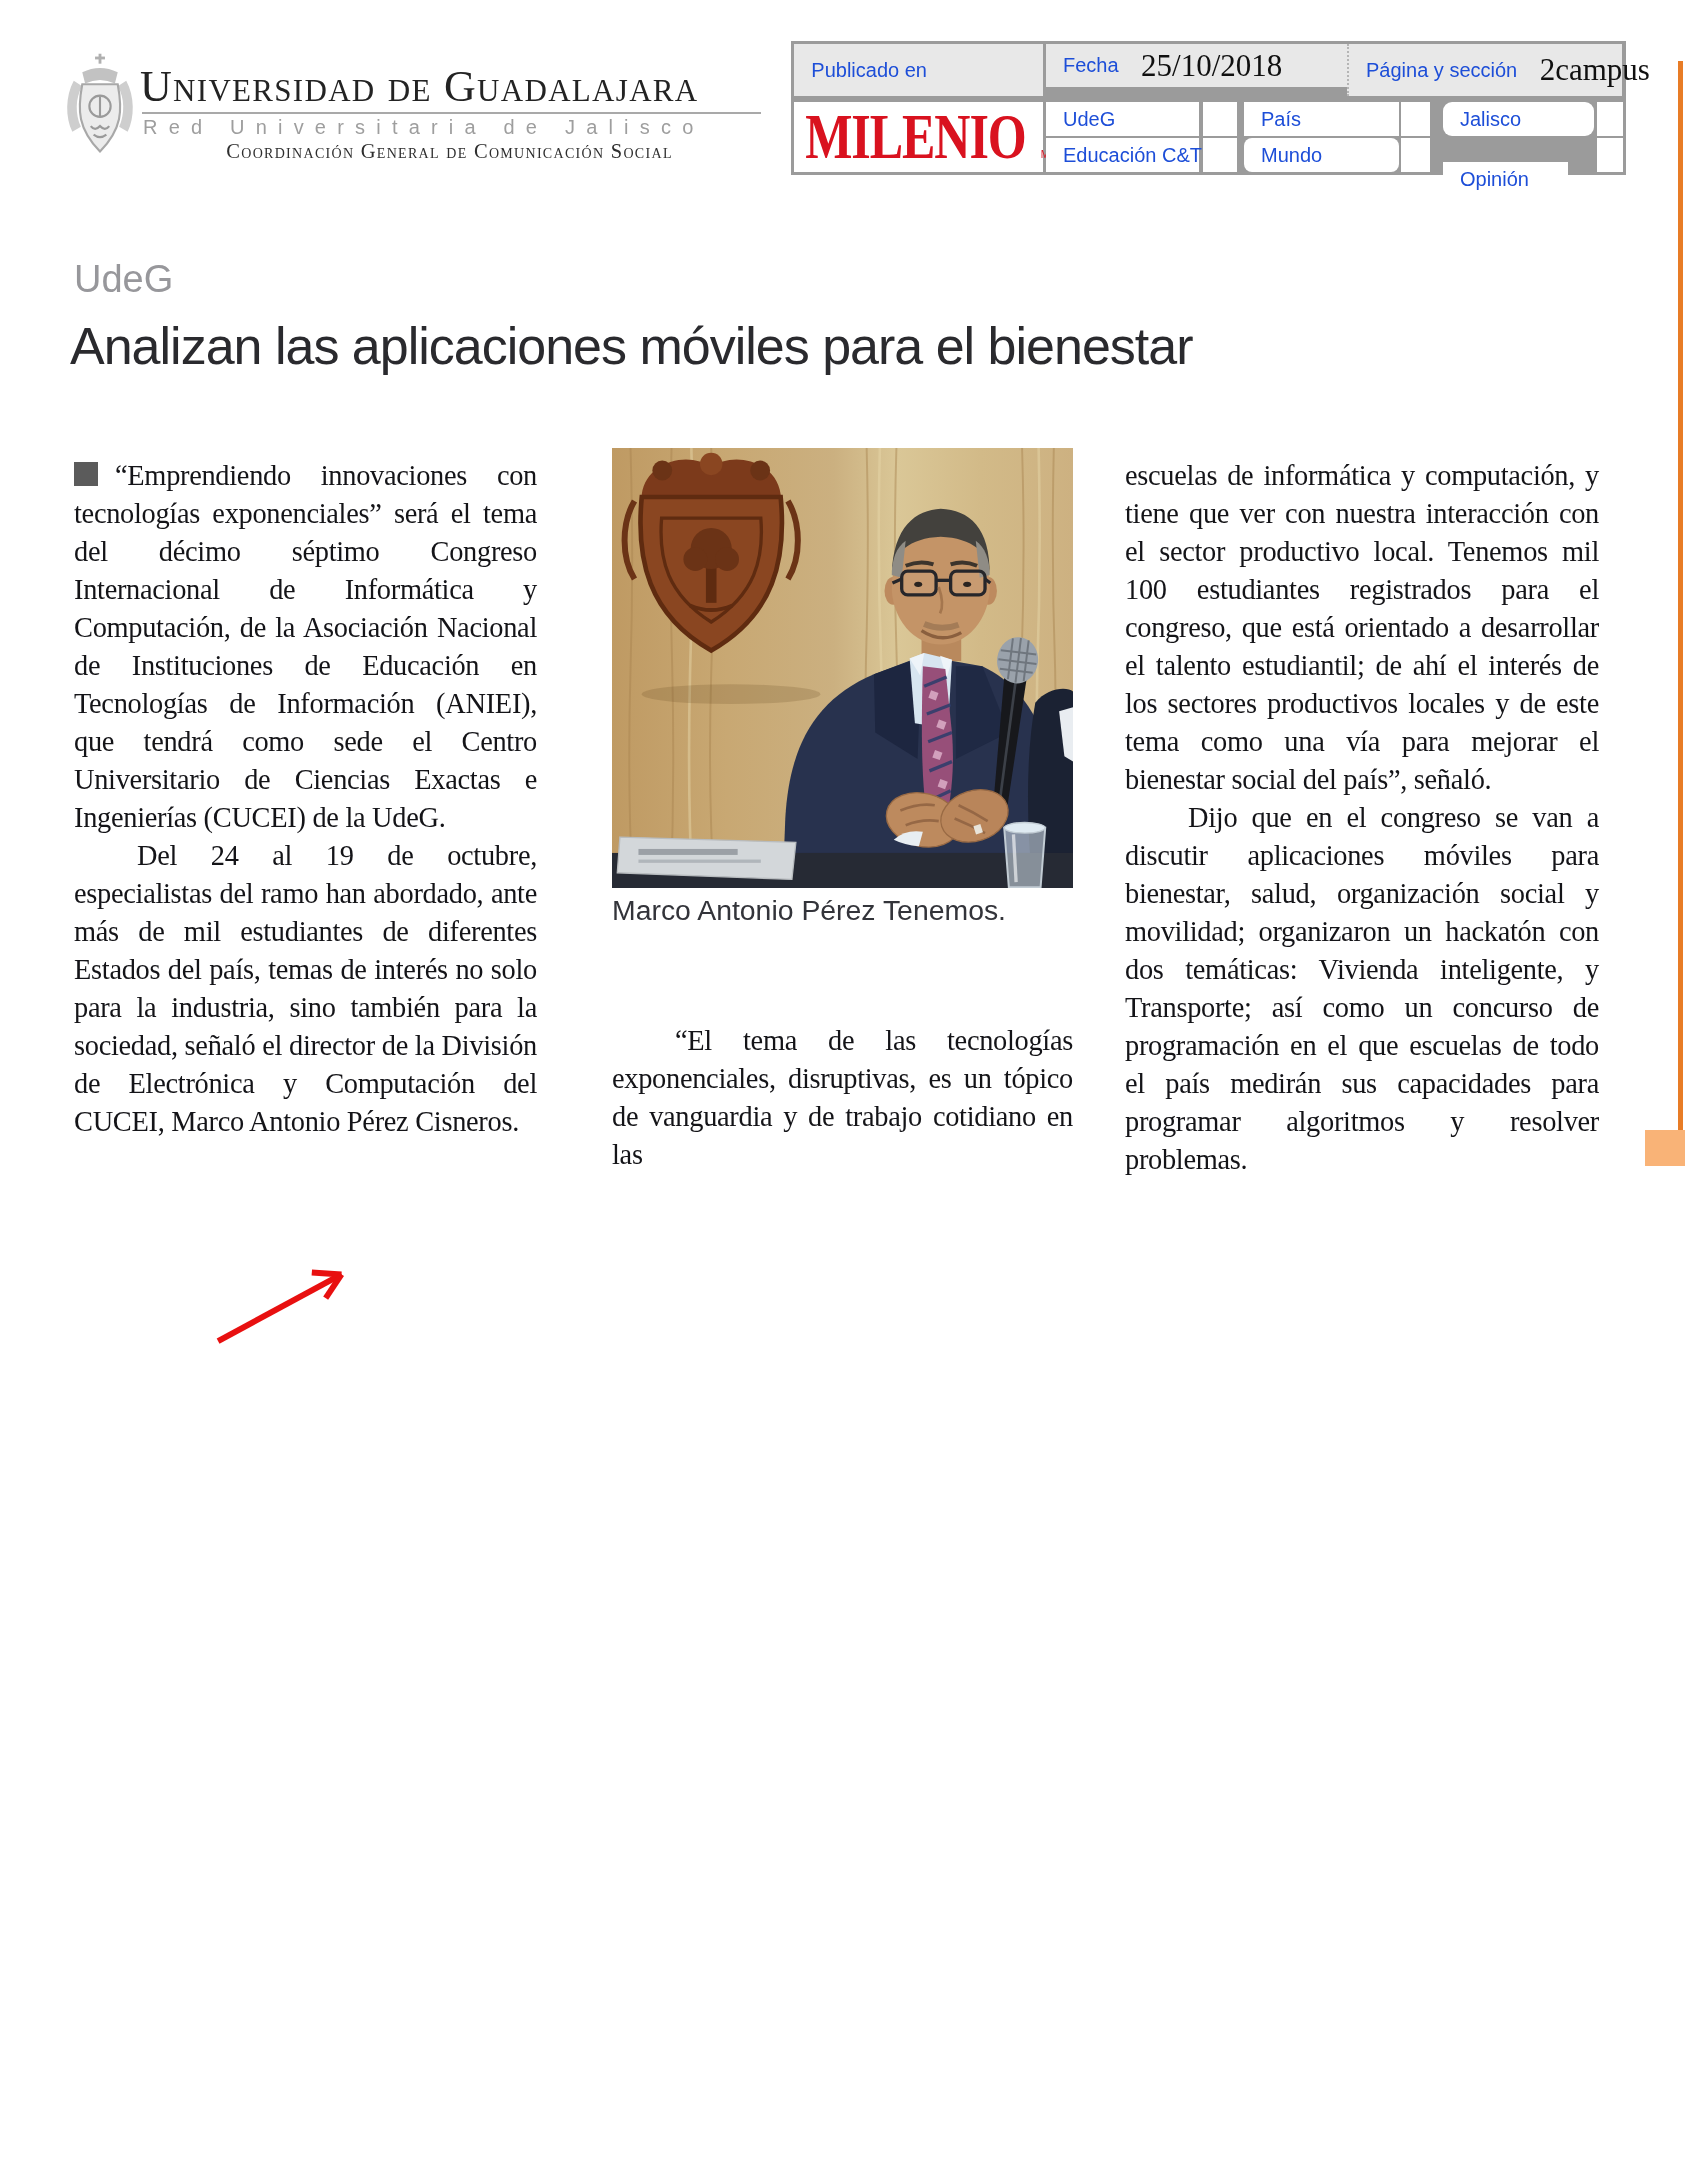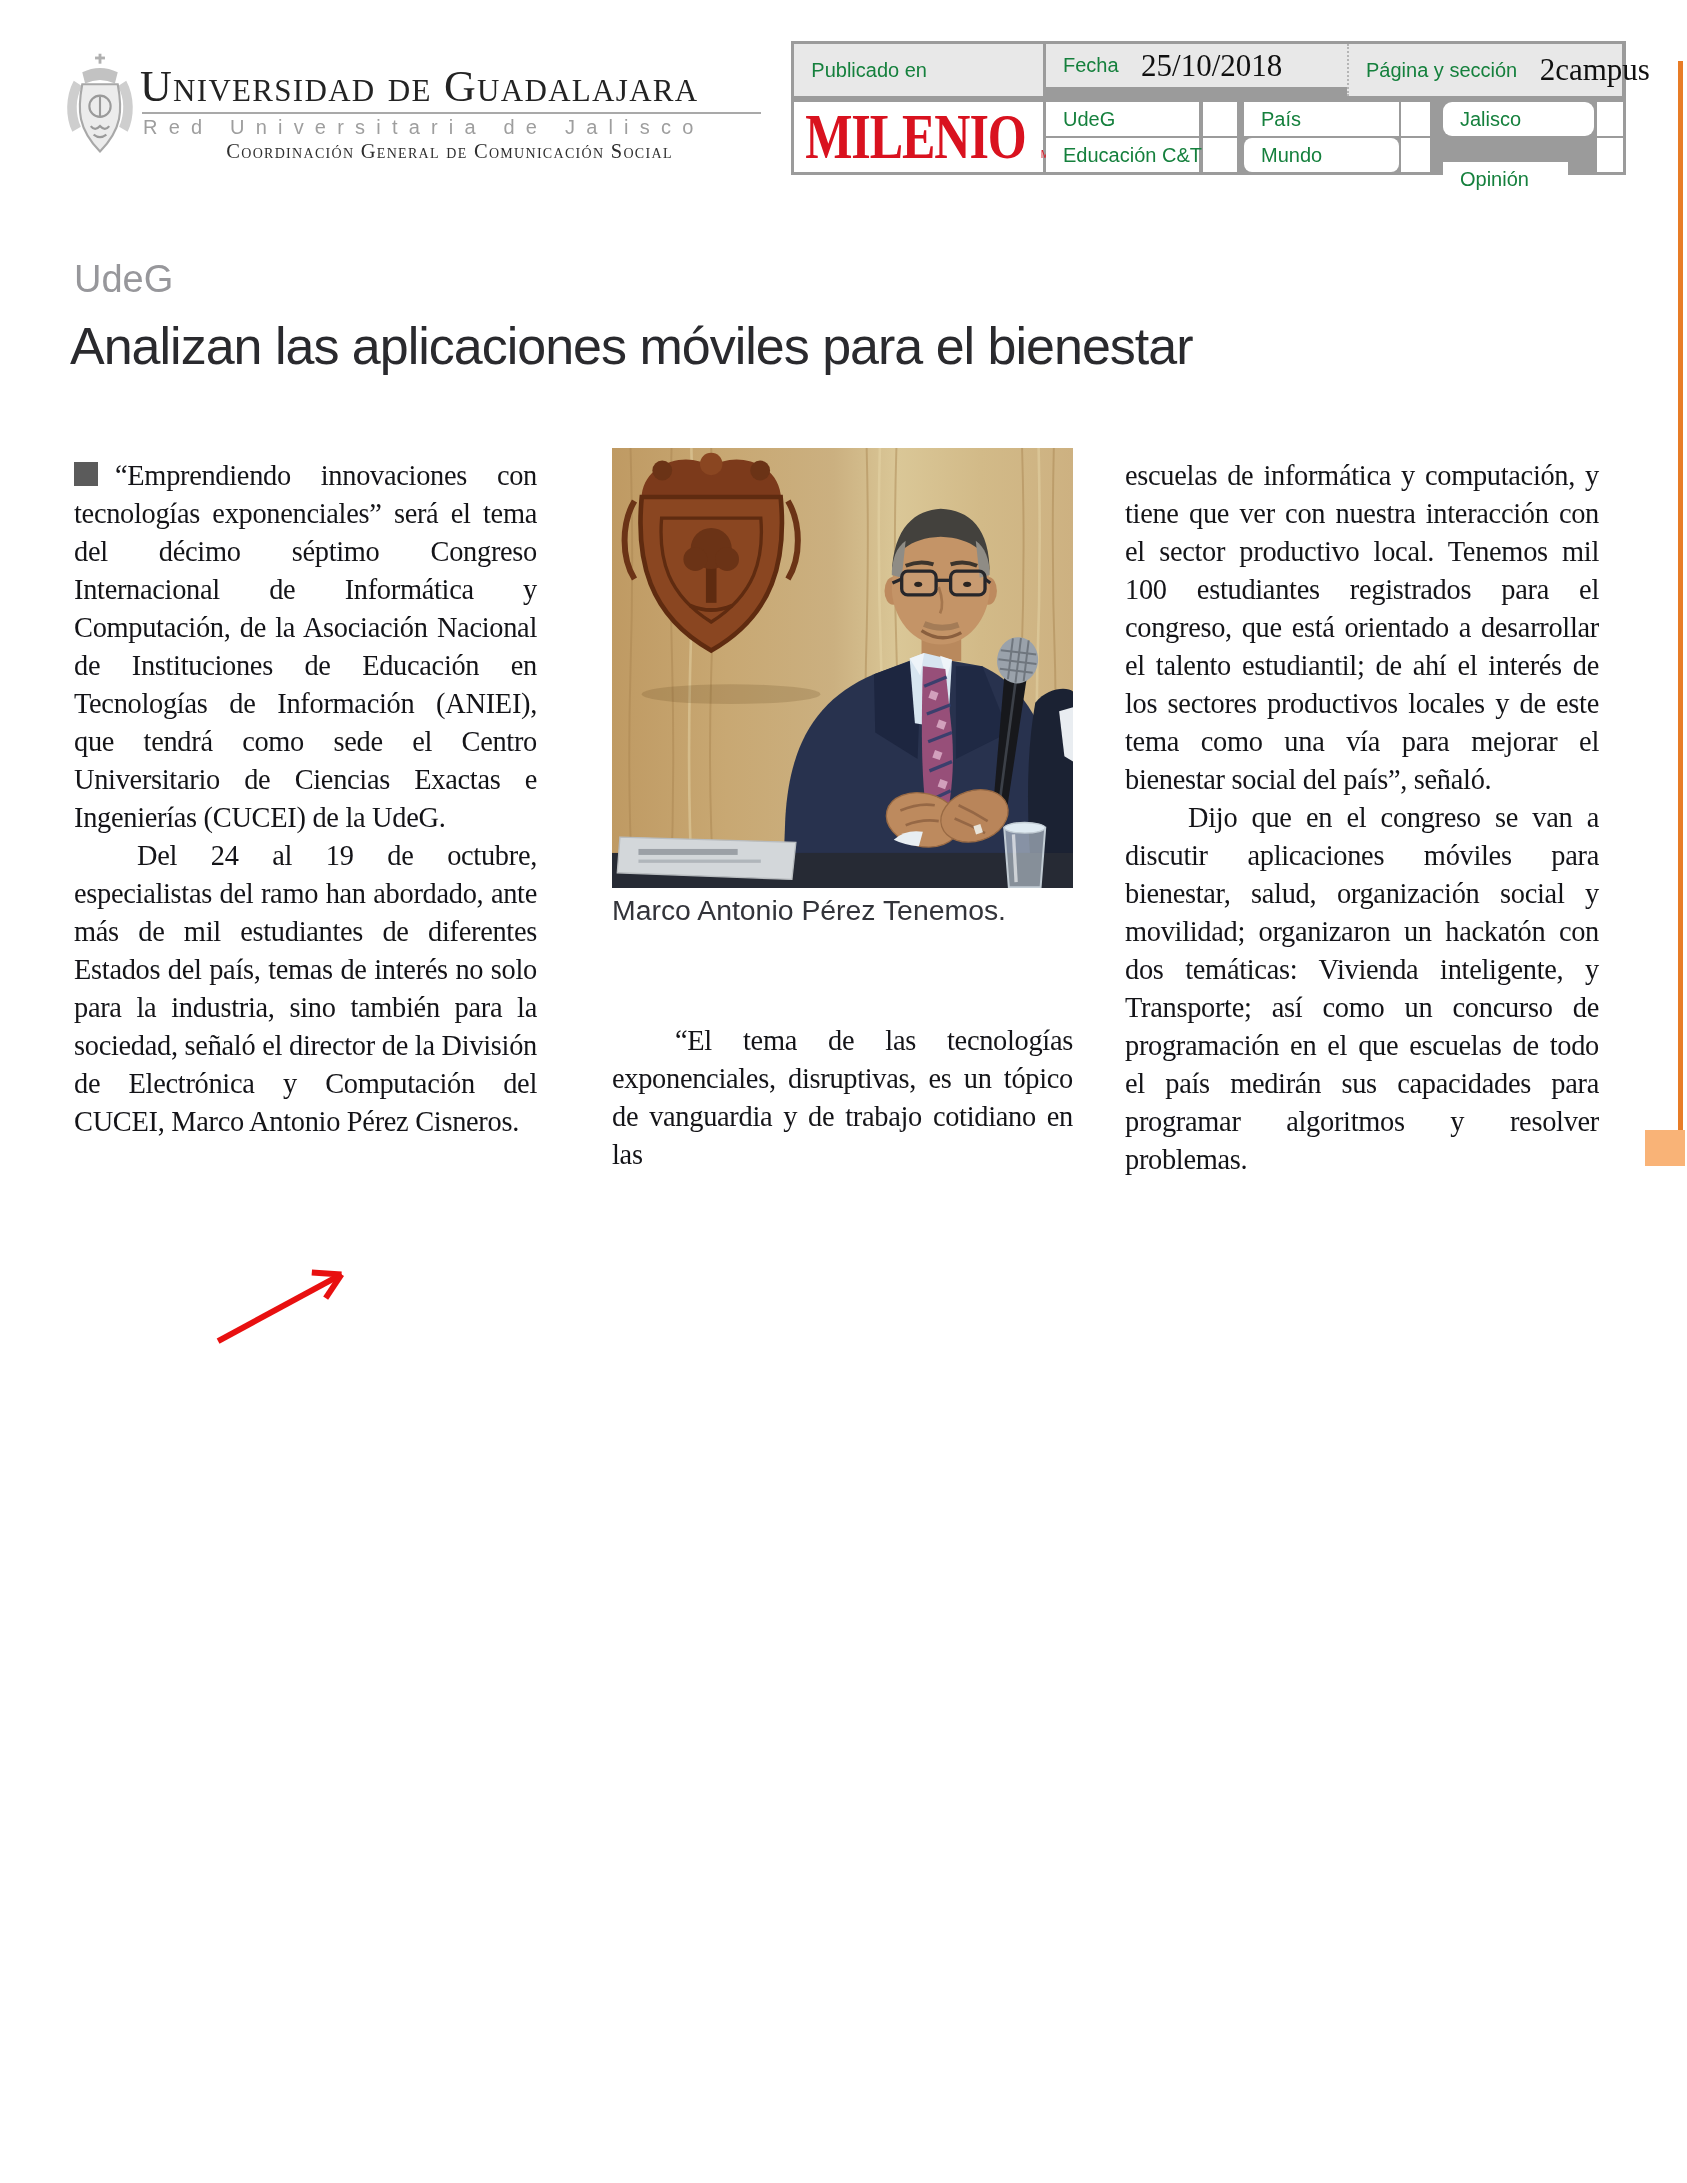--- a/index.html
+++ b/index.html
@@ -15,21 +15,21 @@
   .uni-sub{position:absolute;left:143px;top:116px;font-size:20px;color:#9e9e9e;
            letter-spacing:11.2px;white-space:nowrap;}
   .uni-dept{position:absolute;left:140px;top:140px;width:619px;text-align:center;
             font-family:"Liberation Serif",serif;font-variant:small-caps;font-size:20.5px;
             color:#2e2e2e;letter-spacing:1.3px;white-space:nowrap;}
 
   
   .cliptable{position:absolute;left:791px;top:41px;width:835px;height:134px;background:#9b9b9b;}
   .tcell{position:absolute;box-sizing:border-box;background:#ffffff;display:flex;align-items:center;}
   .tcell.gray{background:#e8e8e8;}
-  .tlabel{font-size:20px;color:#15803d;padding-left:17px;white-space:nowrap;}
+  .tlabel{font-size:20px;color:#1d4ed8;padding-left:17px;white-space:nowrap;}
   .tvalue{font-family:"Liberation Serif",serif;font-size:31px;color:#101010;
           padding-left:22.5px;white-space:nowrap;}
   .dotted-left{border-left:2px dotted #b5b5b5;}
   .milenio-cell{justify-content:center;}
   .milenio-logo{font-family:"Liberation Serif",serif;font-weight:bold;font-size:61px;
                 color:#d9121f;letter-spacing:-1.3px;transform:scale(0.82,1.04);white-space:nowrap;}
   .milenio-tm{font-size:10px;color:#d9121f;align-self:flex-end;margin:0 0 12px -9.3px;}
 
   
   .kicker{position:absolute;left:74px;top:258px;font-size:38px;color:#97979b;}

